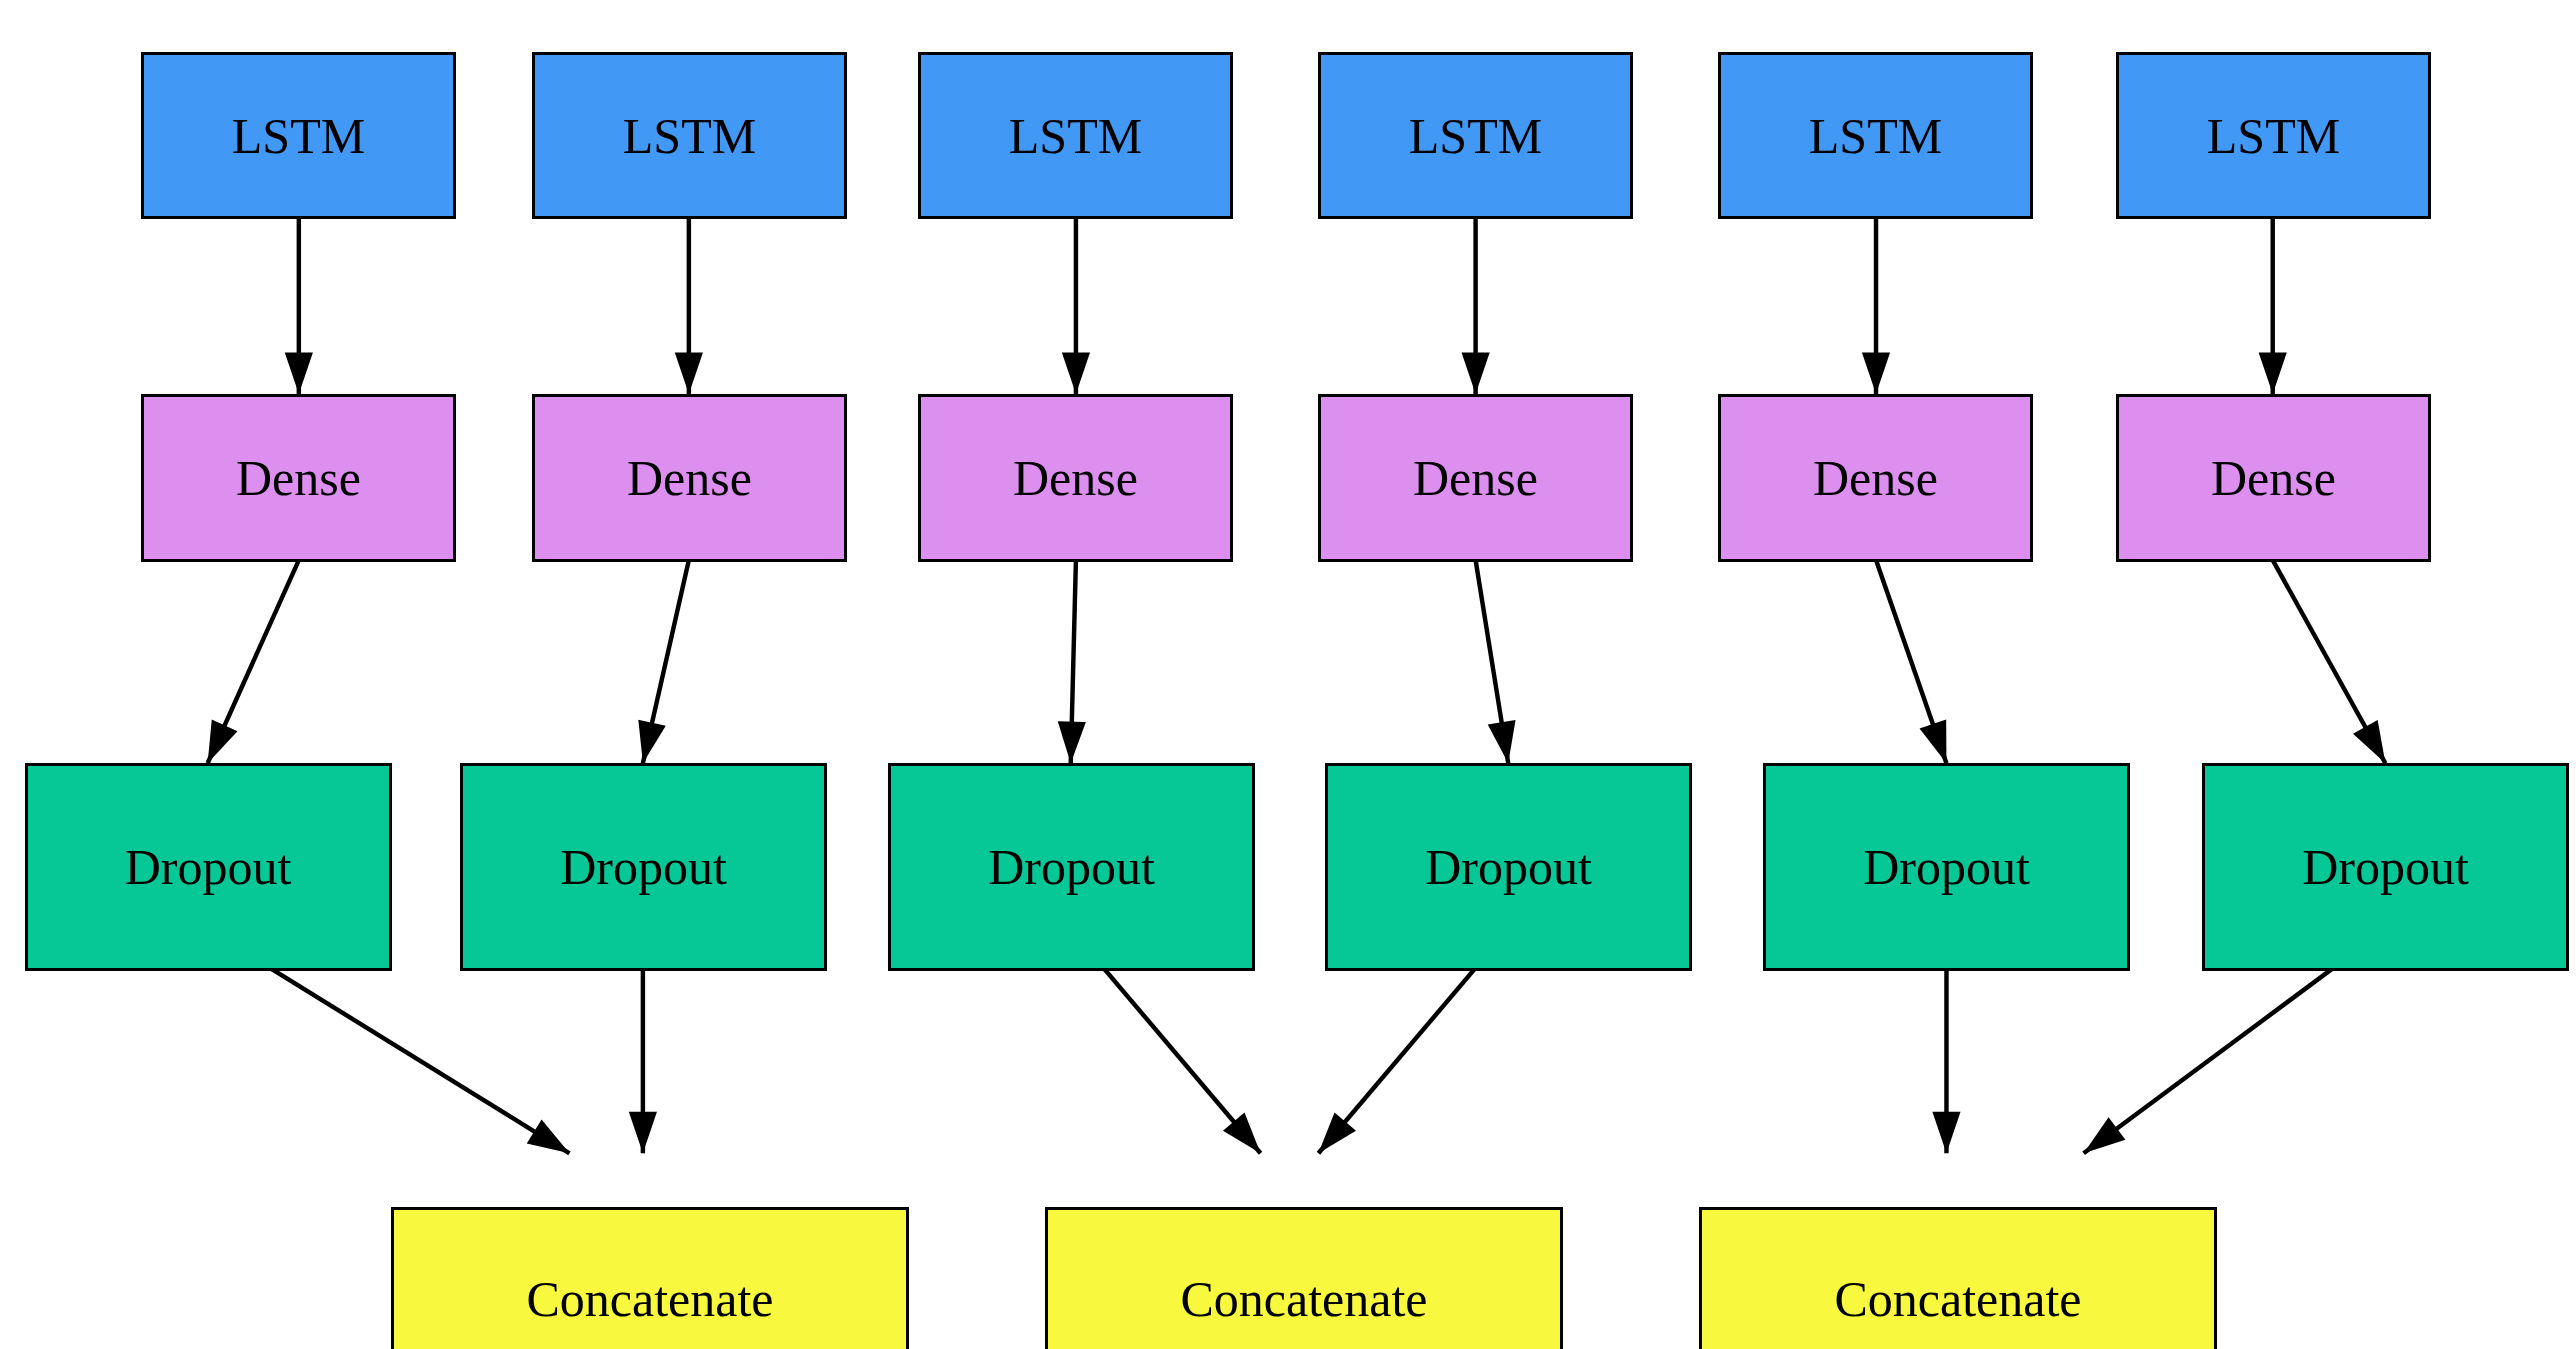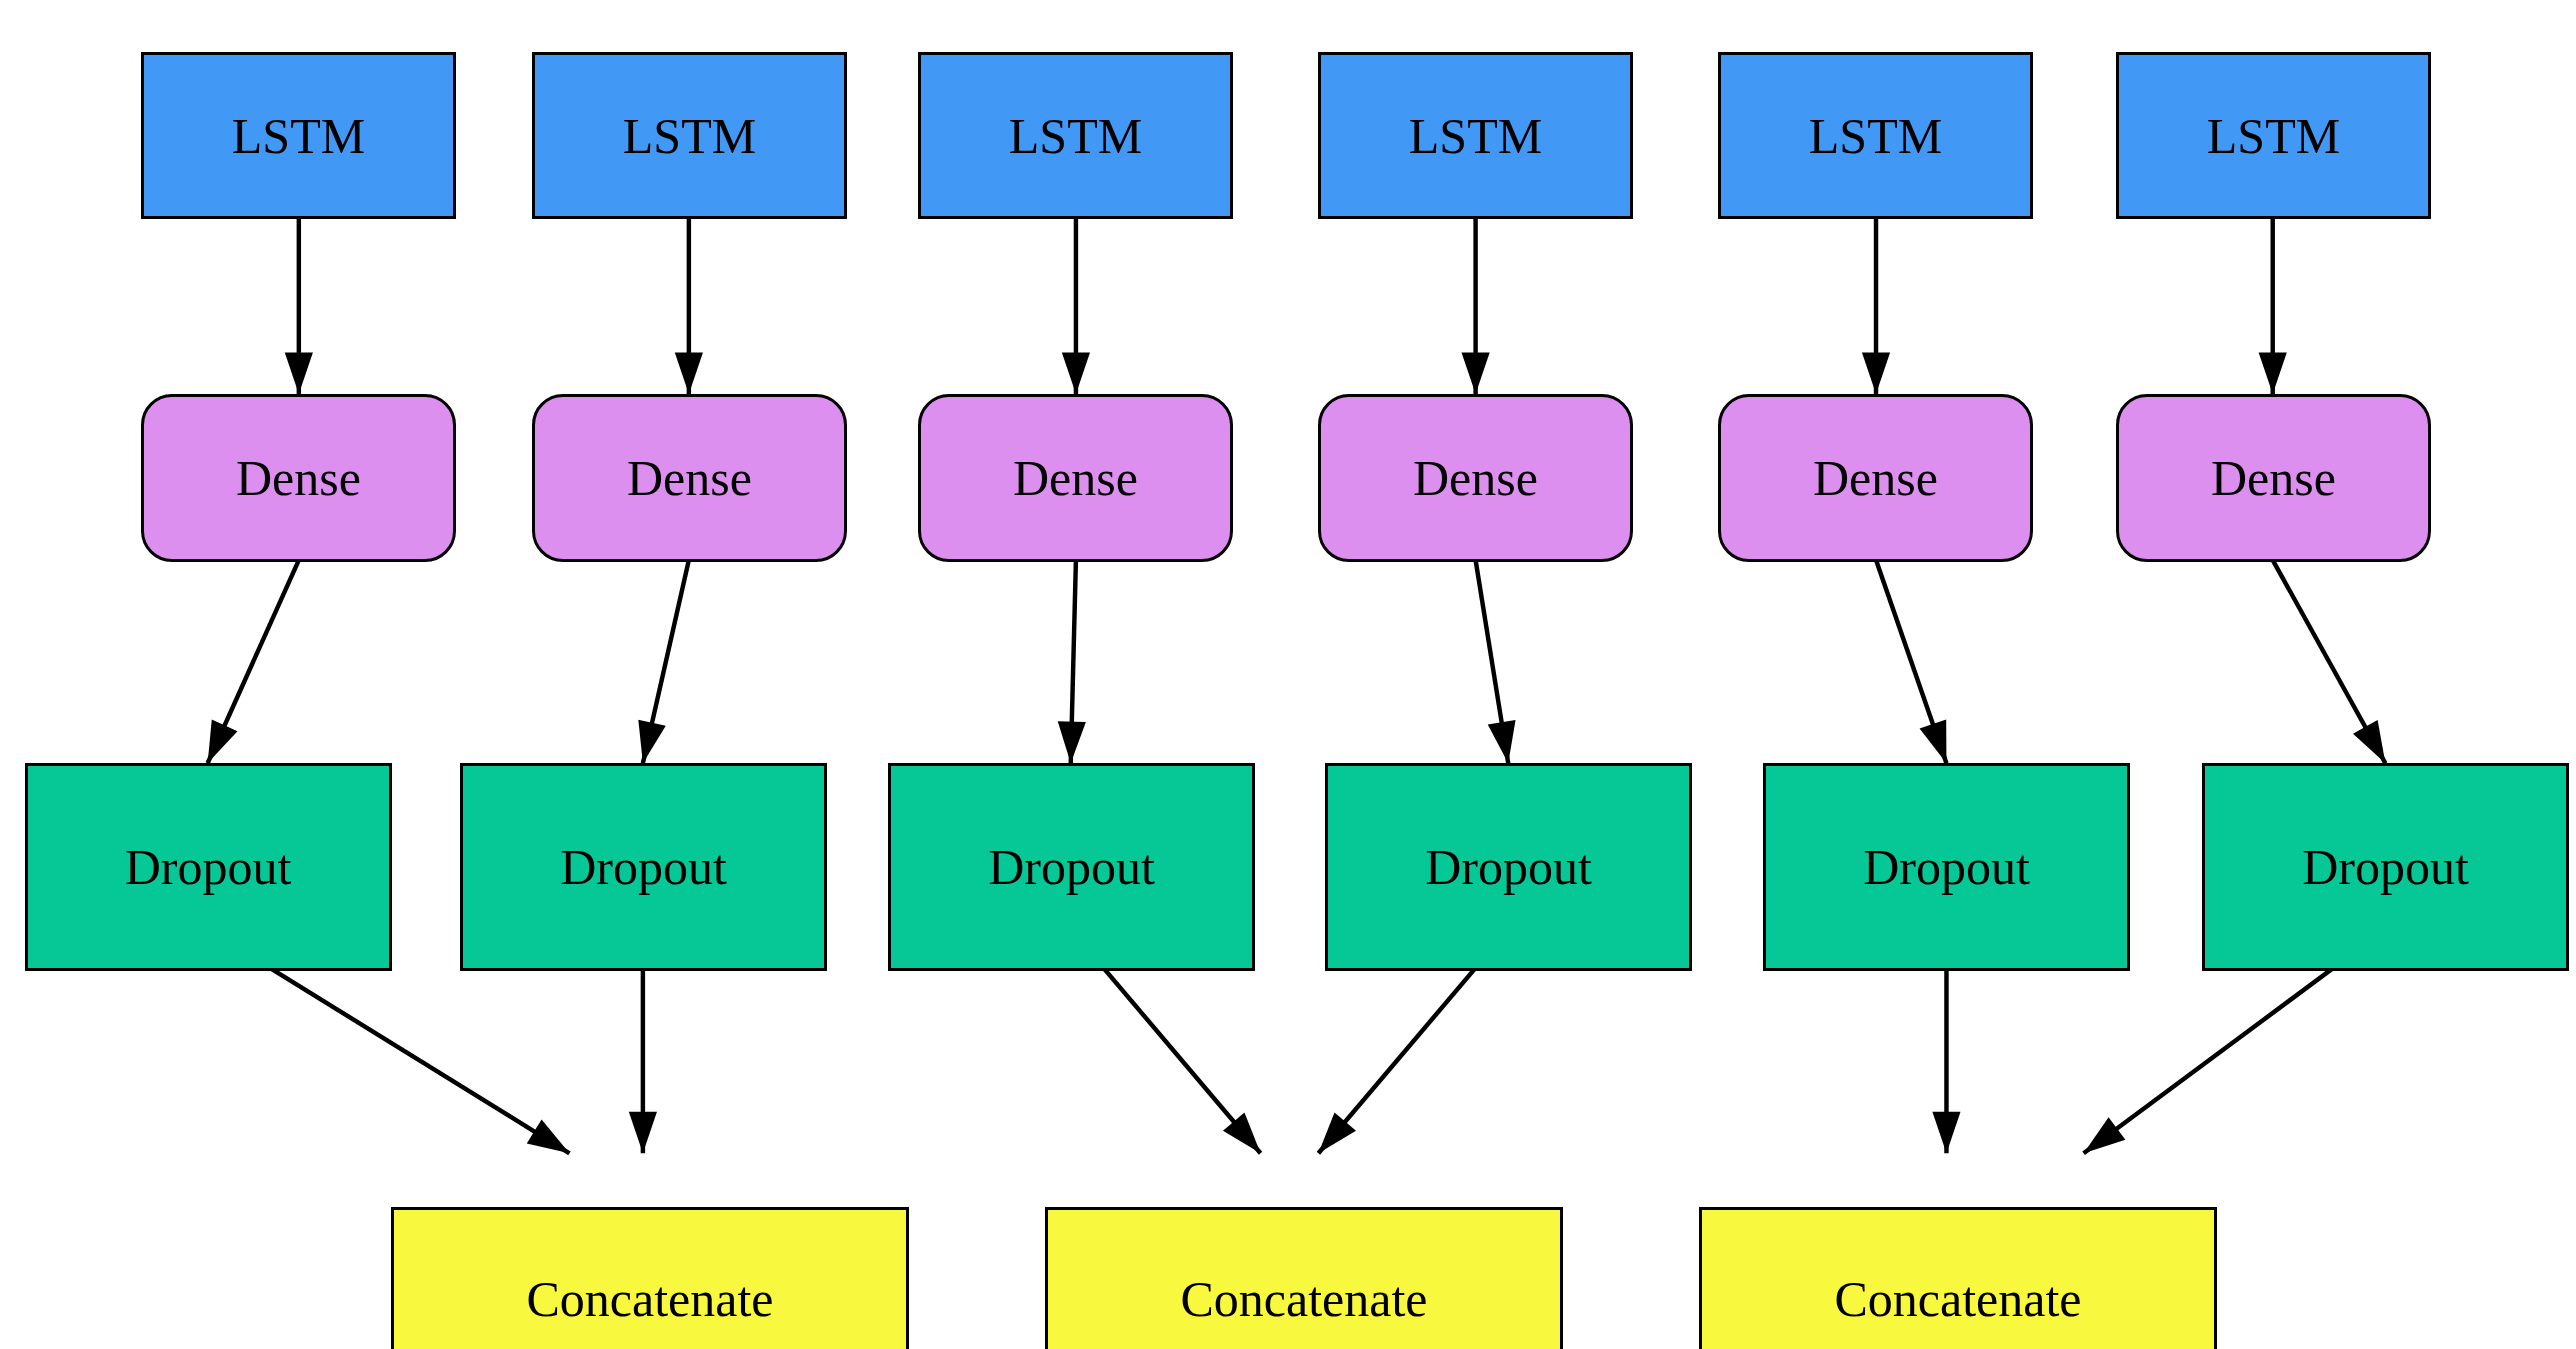--- a/index.html
+++ b/index.html
@@ -21,21 +21,21 @@
     border: 3.7px solid #000000;
     display: flex;
     align-items: center;
     justify-content: center;
     font-size: 50px;
     color: #000000;
     white-space: nowrap;
     line-height: 1;
   }
   .lstm    { top: 24px;   width: 315px; height: 167px; margin-top: 28px; }
-  .dense   { top: 394px;  width: 315px; height: 168px; border-radius: 31px; }
+  .dense   { top: 394px;  width: 315px; height: 168px; }
   .dropout { top: 763px; width: 367px; height: 208px; }
   .concat  { top: 1207px; width: 518px; height: 184px; margin-left: 8px; }
   #edges {
     position: absolute;
     top: 0; left: 0;
     width: 2576px;
     height: 1350px;
     pointer-events: none;
   }
   #edges line { stroke: currentColor; stroke-width: 6; }

